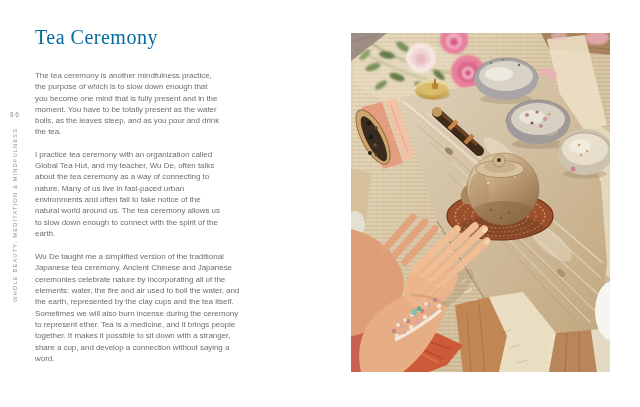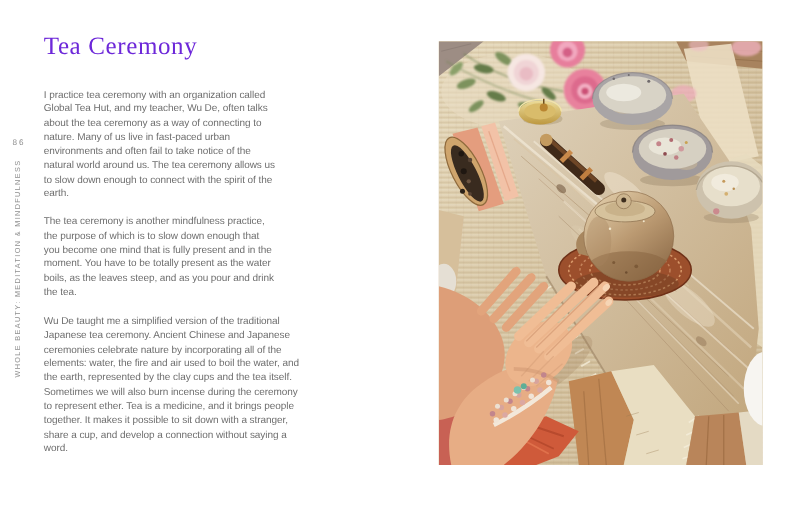--- a/index.html
+++ b/index.html
@@ -2,21 +2,21 @@
 <html><head>
 <meta charset="utf-8">
 <style>
   html,body{margin:0;padding:0;background:#ffffff;}
   .spread{position:relative;width:640px;height:407px;background:#ffffff;overflow:hidden;
           font-family:"Liberation Sans",sans-serif;}
   .page{position:absolute;top:0;height:407px;width:320px;}
   .page.left{left:0;} .page.right{left:320px;}
   .chapter-title{position:absolute;left:35px;top:26px;margin:0;
           font-family:"Liberation Serif",serif;font-weight:400;font-size:20px;line-height:23px;
-          color:#6d28d9;letter-spacing:0.5px;}
+          color:#0369a1;letter-spacing:0.5px;}
   .bodycopy{position:absolute;left:35px;top:70px;color:#6e6e6e;font-size:8px;line-height:11.3px;
           letter-spacing:-0.05px;}
   .bodycopy p{margin:0 0 11px 0;width:187px;}
   .bodycopy p.wide{width:211px;margin-top:12px;}
   .pagenum{position:absolute;left:10px;top:111px;font-size:6.5px;color:#8f8f8f;letter-spacing:1.6px;}
   .sidebar-caption{position:absolute;left:-64px;top:218px;width:160px;height:8px;
           transform:rotate(-90deg);transform-origin:center;text-align:center;white-space:nowrap;
           font-size:5.8px;color:#8f8f8f;letter-spacing:1.1px;}
   .photo{position:absolute;left:31px;top:33px;width:259px;height:339px;margin:0;overflow:hidden;background:#d8c8a5;}
   .photo svg{display:block;width:100%;height:100%;}
@@ -24,22 +24,22 @@
 </head>
 <body>
 
 <div class="spread">
 
   <div class="page left">
     <div class="pagenum">86</div>
     <div class="sidebar-caption">WHOLE BEAUTY: MEDITATION &amp; MINDFULNESS</div>
     <h1 class="chapter-title">Tea Ceremony</h1>
     <div class="bodycopy">
+      <p>The tea ceremony is another mindfulness practice, the purpose of which is to slow down enough that you become one mind that is fully present and in the moment. You have to be totally present as the water boils, as the leaves steep, and as you pour and drink the tea.</p>
       <p>I practice tea ceremony with an organization called Global Tea Hut, and my teacher, Wu De, often talks about the tea ceremony as a way of connecting to nature. Many of us live in fast-paced urban environments and often fail to take notice of the natural world around us. The tea ceremony allows us to slow down enough to connect with the spirit of the earth.</p>
-      <p>The tea ceremony is another mindfulness practice, the purpose of which is to slow down enough that you become one mind that is fully present and in the moment. You have to be totally present as the water boils, as the leaves steep, and as you pour and drink the tea.</p>
       <p class="wide">Wu De taught me a simplified version of the traditional Japanese tea ceremony. Ancient Chinese and Japanese ceremonies celebrate nature by incorporating all of the elements: water, the fire and air used to boil the water, and the earth, represented by the clay cups and the tea itself. Sometimes we will also burn incense during the ceremony to represent ether. Tea is a medicine, and it brings people together. It makes it possible to sit down with a stranger, share a cup, and develop a connection without saying a word.</p>
     </div>
   </div>
 
   <div class="page right">
     <figure class="photo" role="img" aria-label="Overhead photo of a tea ceremony: a clay teapot with a bamboo handle on a terracotta woven coaster atop a weathered wooden board, speckled ceramic bowls, a brass dish, a bamboo scoop of dark tea leaves on a salmon cloth, pink roses with green leaves, and folded hands wearing a beaded bracelet resting on the table.">
       <svg viewBox="0 0 259 339" xmlns="http://www.w3.org/2000/svg">
         <defs>
           <linearGradient id="matGrad" x1="0" y1="0" x2="1" y2="1">
             <stop offset="0" stop-color="#e6d9bb"></stop>

